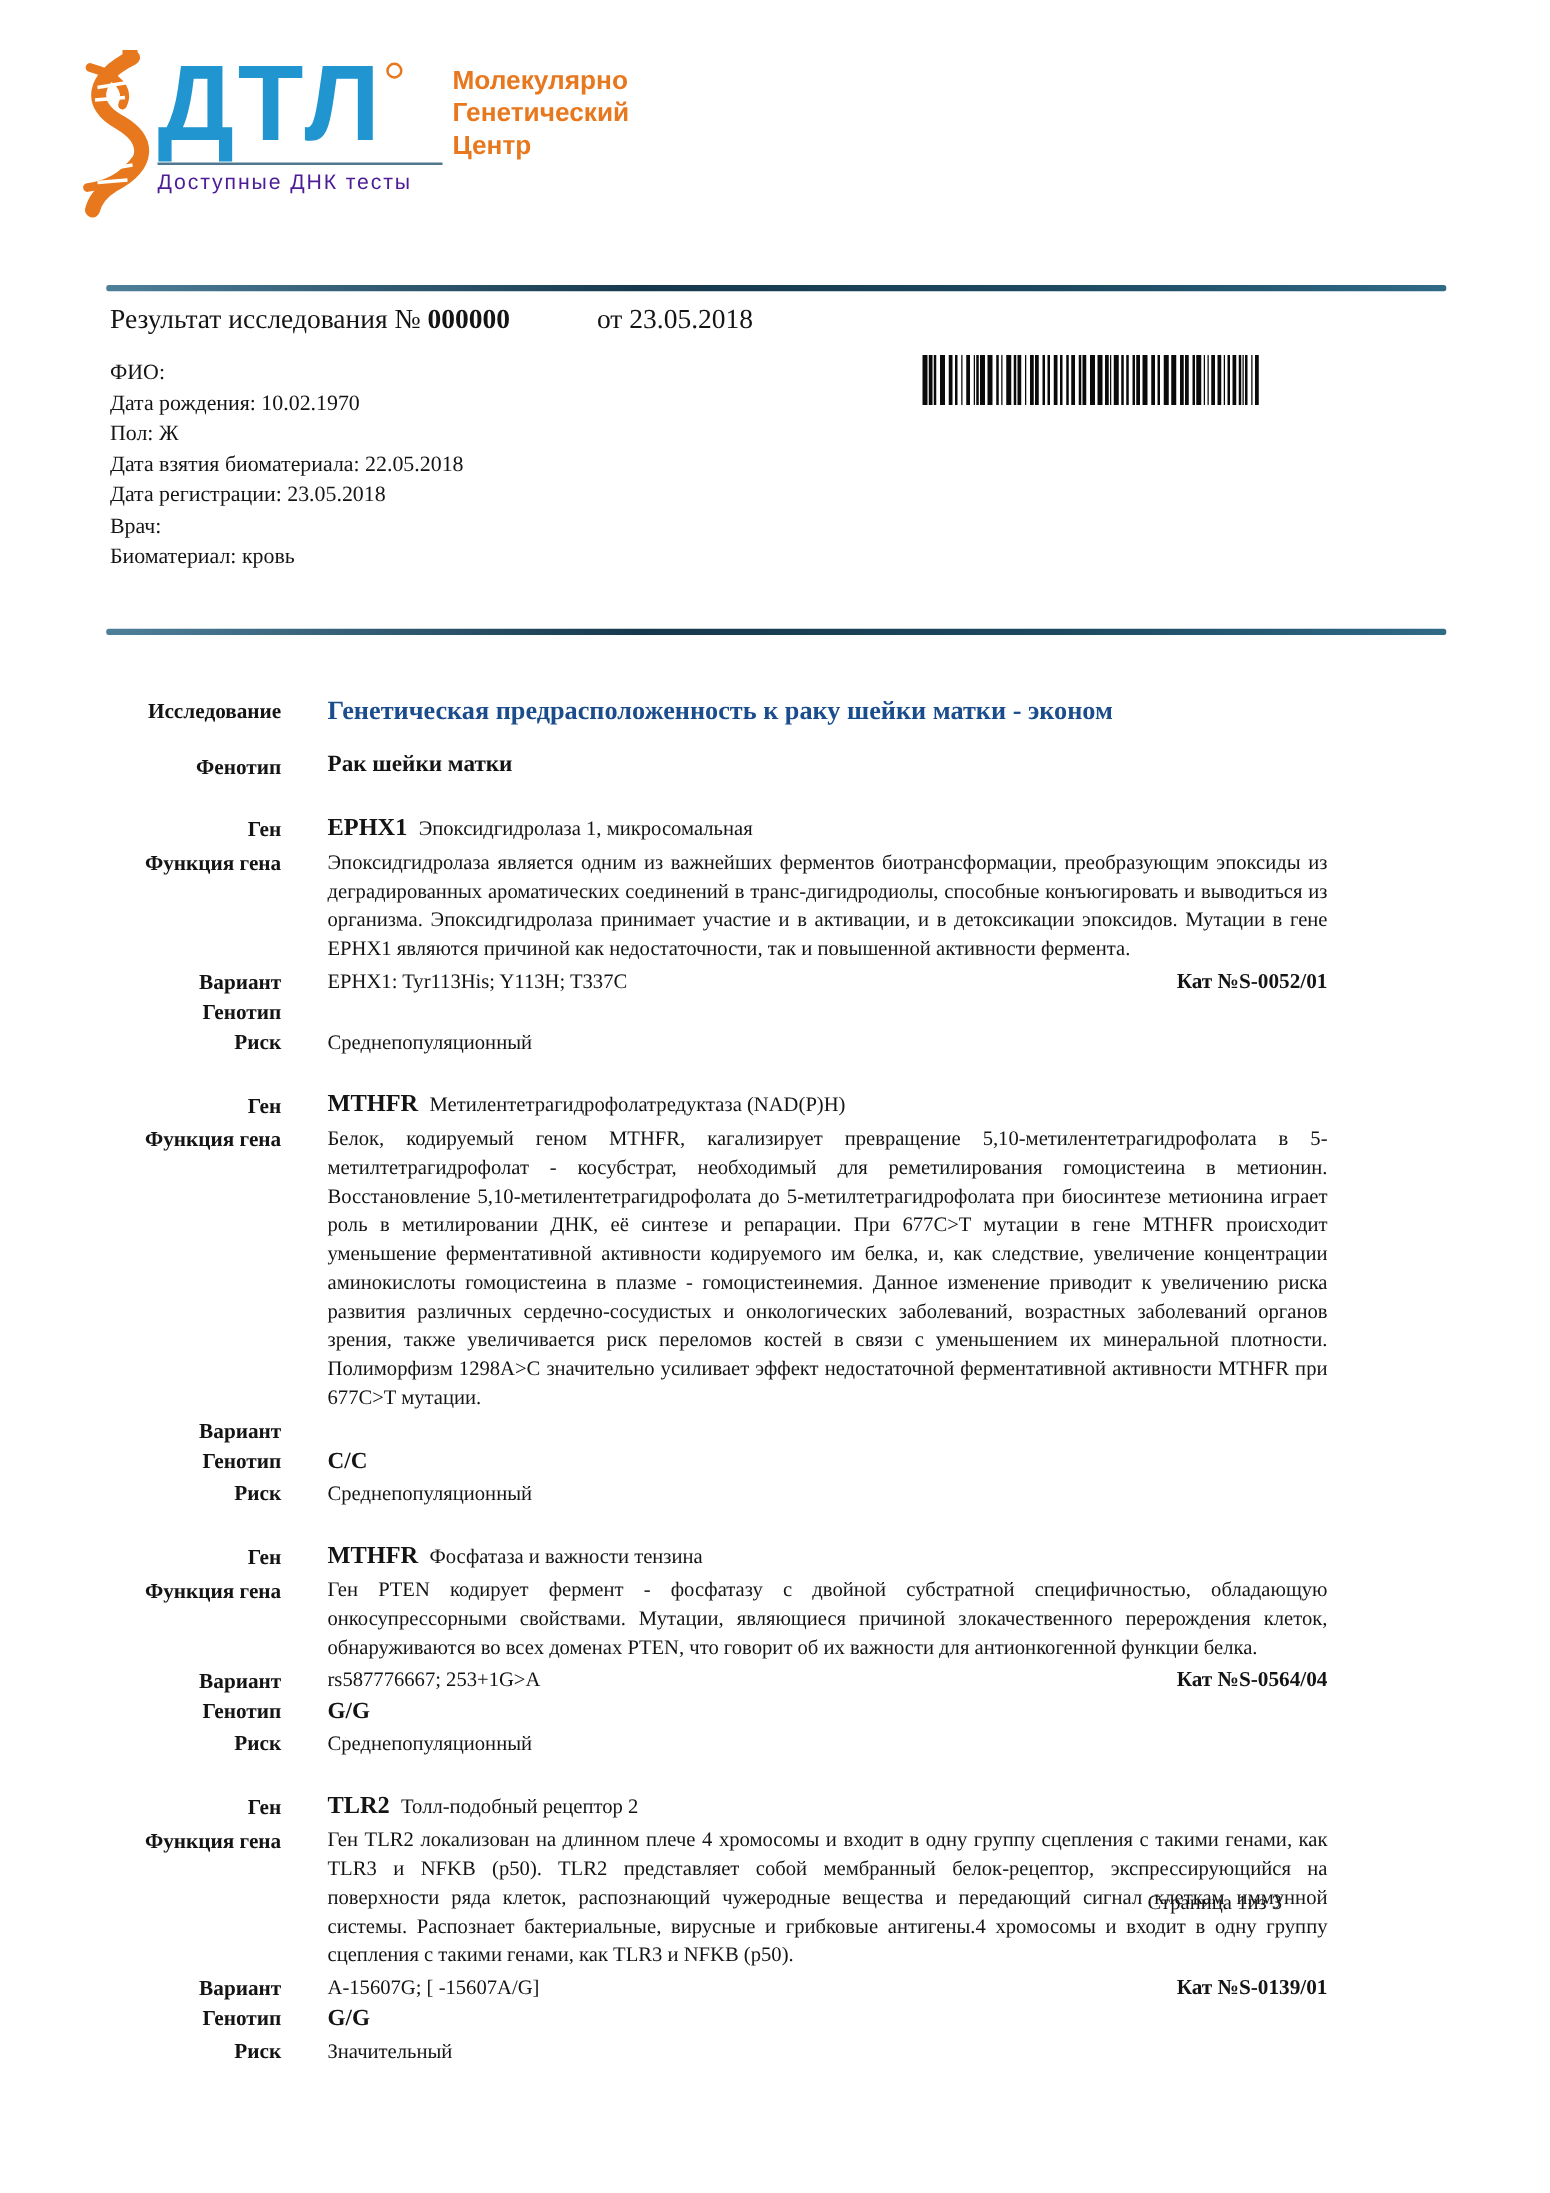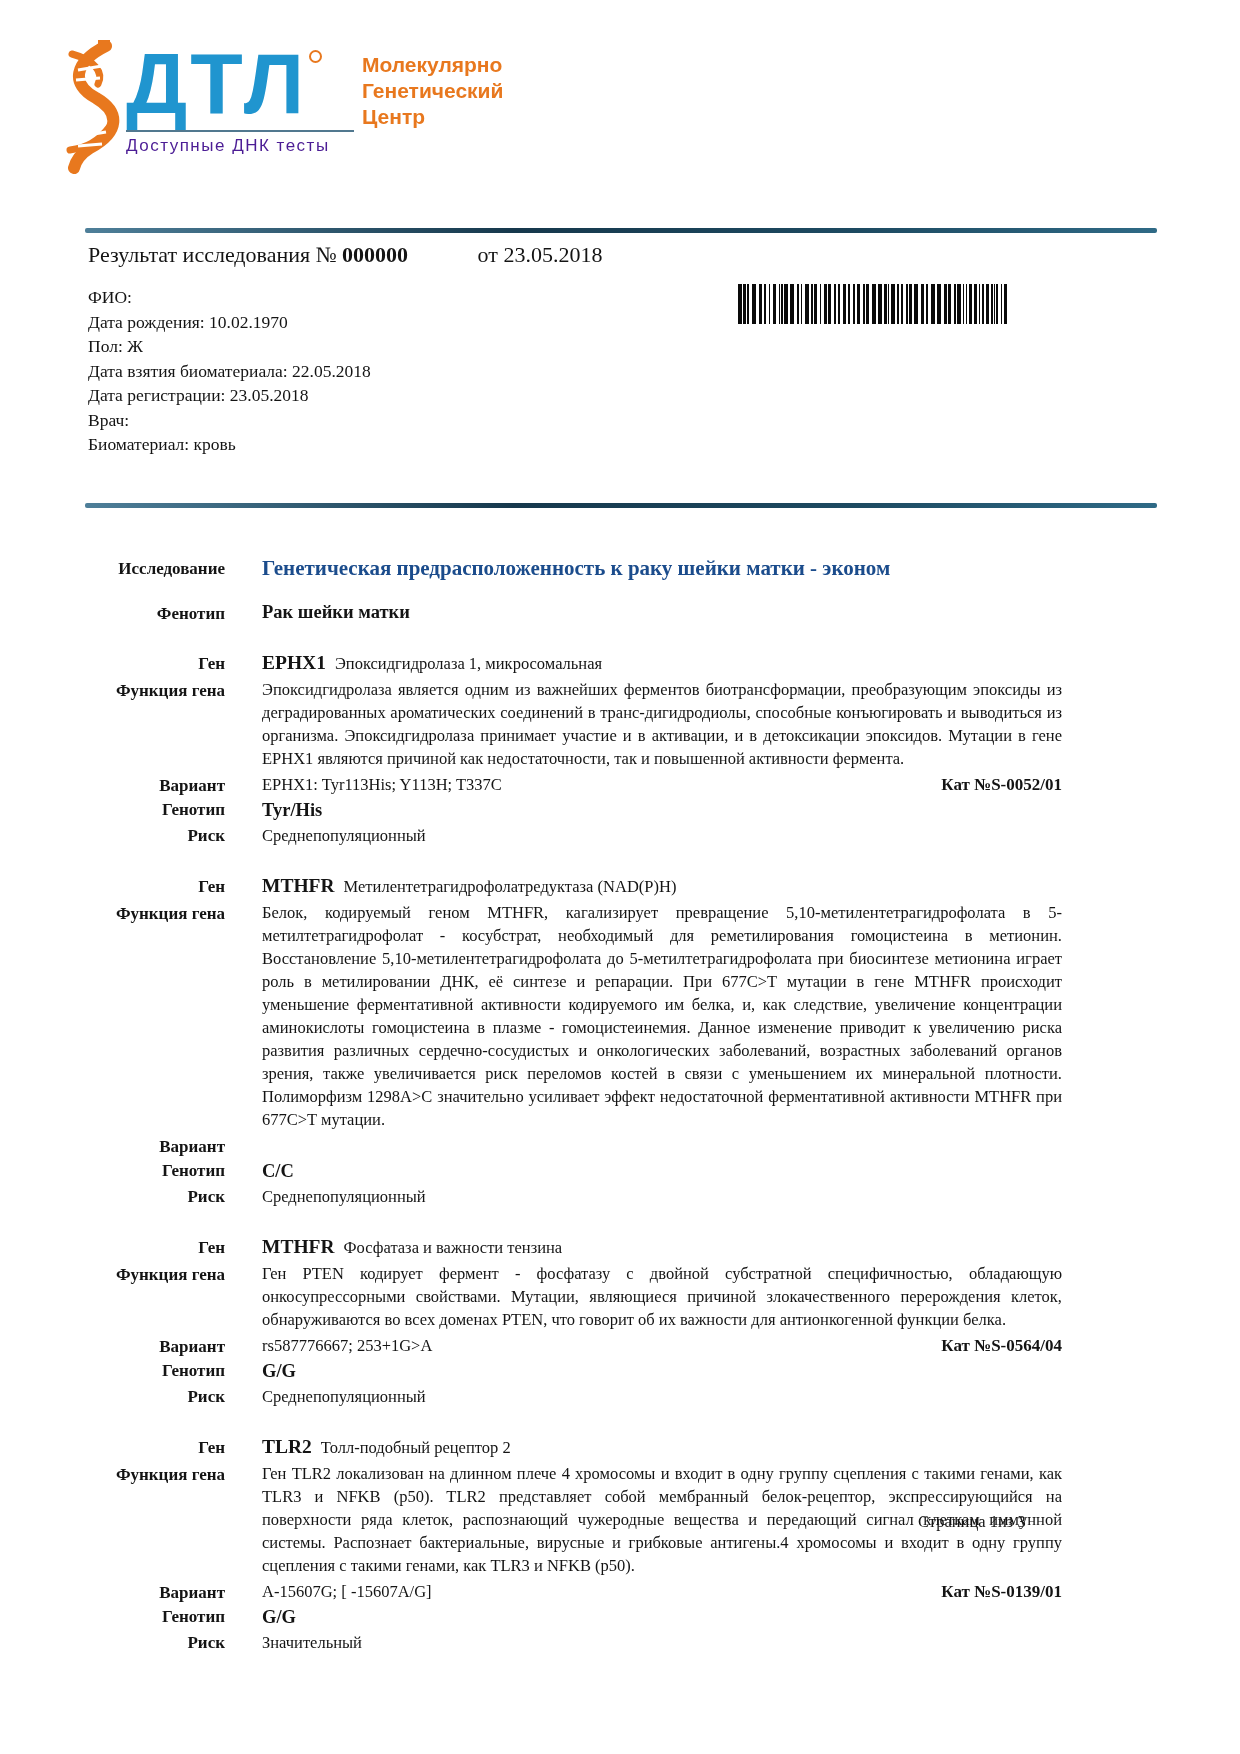--- a/index.html
+++ b/index.html
@@ -196,21 +196,20 @@
       </div>
       <div class="row">
         <div class="lbl">Вариант</div>
         <div class="val variant-val">
           <span>EPHX1: Tyr113His; Y113H; T337C</span>
           <span class="catalog">Кат №S-0052/01</span>
         </div>
       </div>
       <div class="row">
         <div class="lbl">Генотип</div>
-        <div class="val genotype">Tyr/His</div>
       </div>
       <div class="row">
         <div class="lbl">Риск</div>
         <div class="val risk-val">Среднепопуляционный</div>
       </div>
     </div>
 
     <div class="gene-block">
       <div class="row gene-head">
         <div class="lbl">Ген</div>

